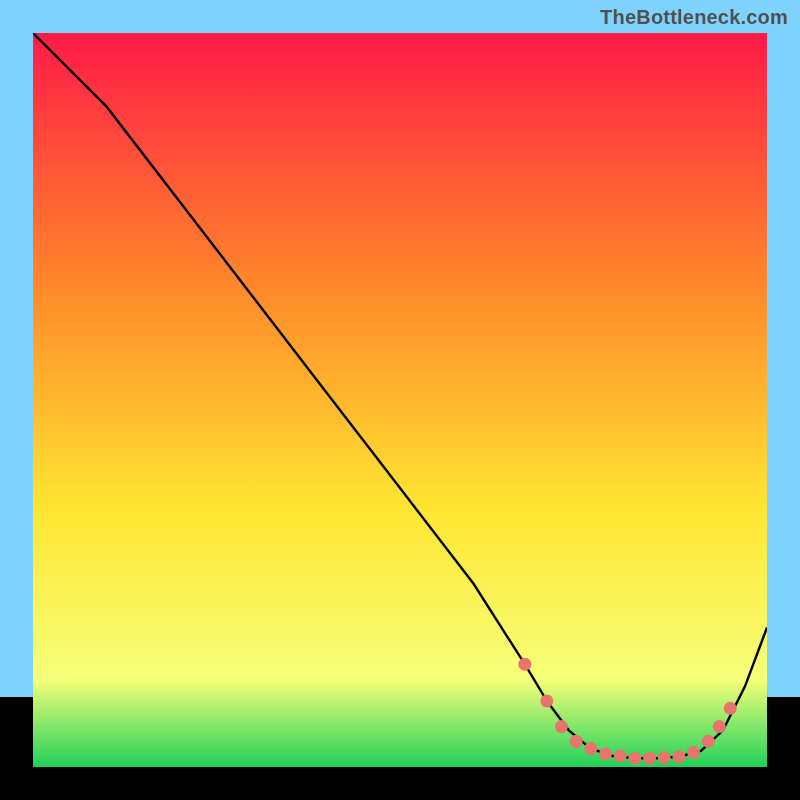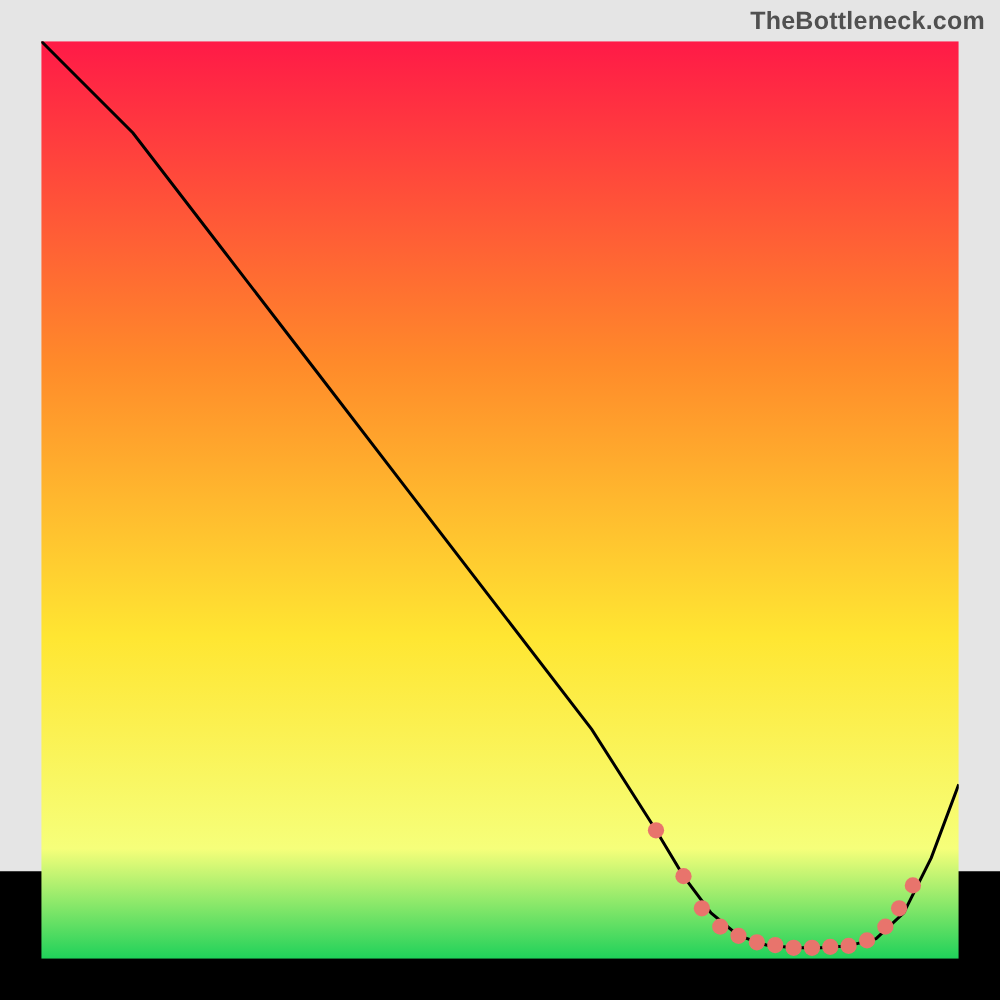--- a/index.html
+++ b/index.html
@@ -8,21 +8,21 @@
     width: 800px;
     height: 800px;
     background: #000;
     overflow: hidden;
     font-family: Arial, Helvetica, sans-serif;
   }
   .stage {
     position: relative;
     width: 800px;
     height: 697px;
-    background: #e5e5e5;
+    background: #7dd3fc;
     text-align: right;
   }
   .watermark {
     position: absolute;
     top: 6px;
     right: 12px;
     font-size: 20px;
     font-weight: 600;
     color: #505050;
     letter-spacing: 0.2px;

